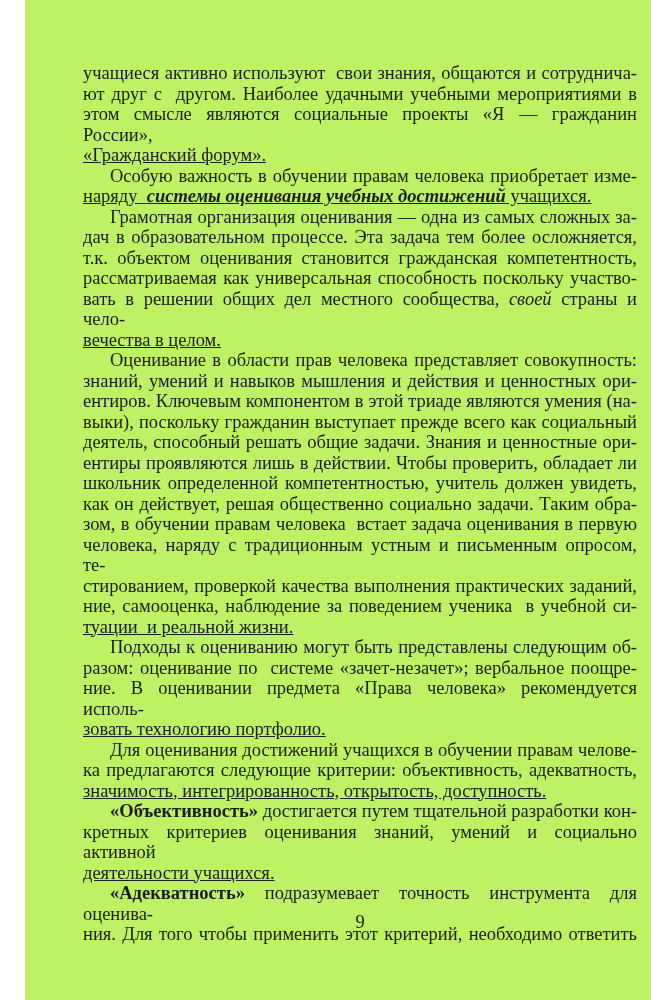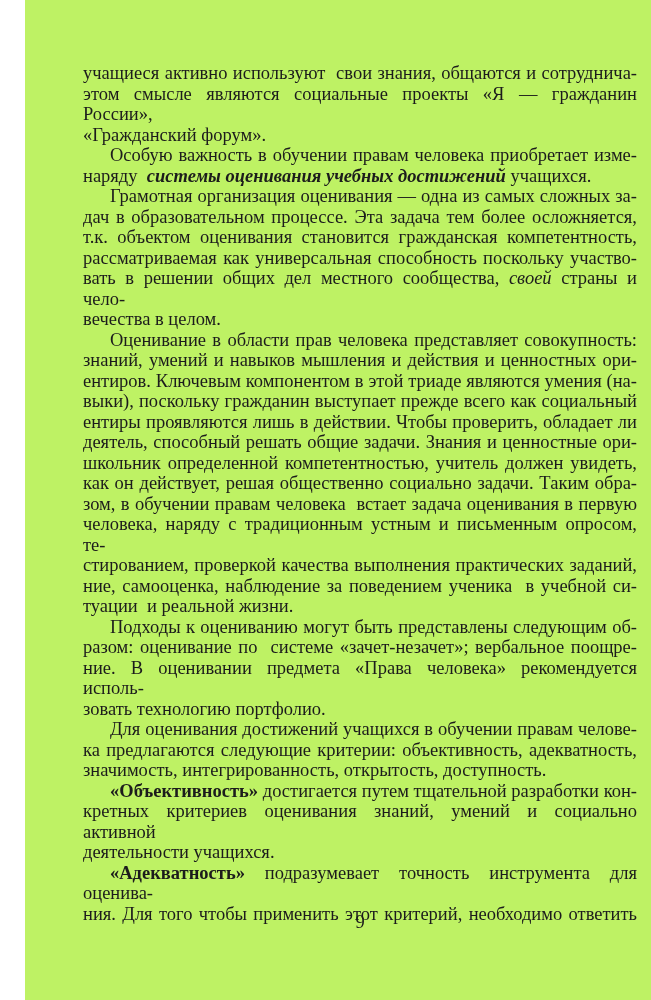--- a/index.html
+++ b/index.html
@@ -25,20 +25,21 @@
     font-size: 18.5px;
     line-height: 20.5px;
   }
   .line {
     text-align: justify;
     text-align-last: justify;
     white-space: pre-wrap;
   }
   .line.last {
     text-align-last: left;
+    text-decoration: underline;
   }
   .line.indent {
     text-indent: 27px;
   }
   .b { font-weight: 700; }
   .i { font-style: italic; }
   .page-number {
     position: absolute;
     left: 58px;
     top: 912px;
@@ -47,36 +48,37 @@
     font-size: 18.5px;
     line-height: 21px;
   }
 </style>
 </head>
 <body>
 
 <div class="page">
   <div class="text-block">
       <div class="line"><span>учащиеся активно используют  свои знания, общаются и сотруднича-</span></div>
+      <div class="line"><span>ют друг с  другом. Наиболее удачными учебными мероприятиями в</span></div>
       <div class="line"><span>этом смысле являются социальные проекты «Я — гражданин России»,</span></div>
       <div class="line last"><span>«Гражданский форум».</span></div>
       <div class="line indent"><span>Особую важность в обучении правам человека приобретает изме-</span></div>
       <div class="line last"><span>наряду  </span><span class="b i">системы оценивания учебных достижений</span><span> учащихся.</span></div>
       <div class="line indent"><span>Грамотная организация оценивания — одна из самых сложных за-</span></div>
       <div class="line"><span>дач в образовательном процессе. Эта задача тем более осложняется,</span></div>
       <div class="line"><span>т.к. объектом оценивания становится гражданская компетентность,</span></div>
       <div class="line"><span>рассматриваемая как универсальная способность поскольку участво-</span></div>
       <div class="line"><span>вать в решении общих дел местного сообщества, </span><span class="i">своей</span><span> страны и чело-</span></div>
       <div class="line last"><span>вечества в целом.</span></div>
       <div class="line indent"><span>Оценивание в области прав человека представляет совокупность:</span></div>
       <div class="line"><span>знаний, умений и навыков мышления и действия и ценностных ори-</span></div>
       <div class="line"><span>ентиров. Ключевым компонентом в этой триаде являются умения (на-</span></div>
       <div class="line"><span>выки), поскольку гражданин выступает прежде всего как социальный</span></div>
+      <div class="line"><span>деятель, способный решать общие задачи. Знания и ценностные ори-</span></div>
       <div class="line"><span>ентиры проявляются лишь в действии. Чтобы проверить, обладает ли</span></div>
-      <div class="line"><span>деятель, способный решать общие задачи. Знания и ценностные ори-</span></div>
       <div class="line"><span>школьник определенной компетентностью, учитель должен увидеть,</span></div>
       <div class="line"><span>как он действует, решая общественно социально задачи. Таким обра-</span></div>
       <div class="line"><span>зом, в обучении правам человека  встает задача оценивания в первую</span></div>
       <div class="line"><span>человека, наряду с традиционным устным и письменным опросом, те-</span></div>
       <div class="line"><span>стированием, проверкой качества выполнения практических заданий,</span></div>
       <div class="line"><span>ние, самооценка, наблюдение за поведением ученика  в учебной си-</span></div>
       <div class="line last"><span>туации  и реальной жизни.</span></div>
       <div class="line indent"><span>Подходы к оцениванию могут быть представлены следующим об-</span></div>
       <div class="line"><span>разом: оценивание по  системе «зачет-незачет»; вербальное поощре-</span></div>
       <div class="line"><span>ние. В оценивании предмета «Права человека» рекомендуется исполь-</span></div>

